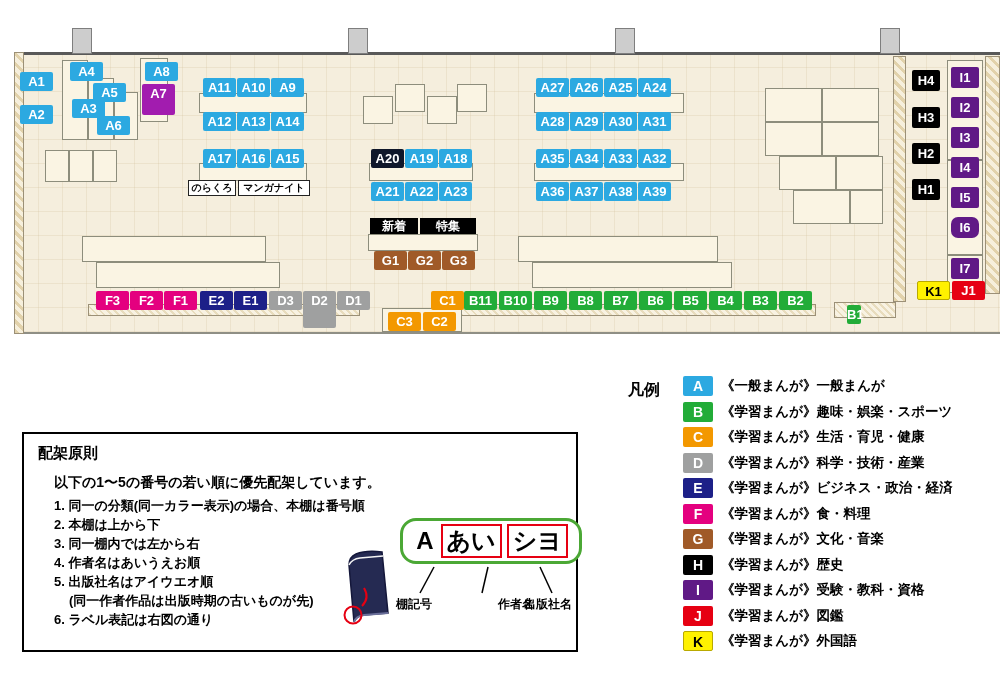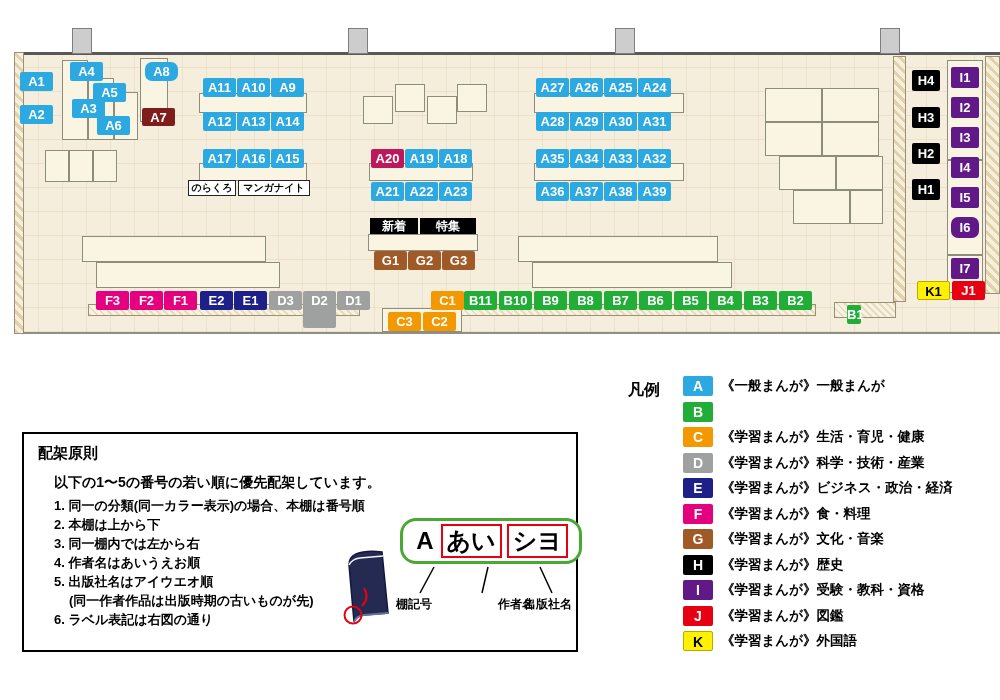--- a/index.html
+++ b/index.html
@@ -89,32 +89,32 @@
       <div class="block" style="left: 947px; top: 160px; width: 36px; height: 95px;"></div>
       <div class="block" style="left: 947px; top: 255px; width: 36px; height: 38px;"></div>
     </div>
   <div class="layer" id="map-labels">
       <div class="shelf-label" style="left: 20px; top: 72px; width: 33px; height: 19px; line-height: 19px; background: rgb(44, 169, 225); color: rgb(255, 255, 255);">A1</div>
       <div class="shelf-label" style="left: 20px; top: 105px; width: 33px; height: 19px; line-height: 19px; background: rgb(44, 169, 225); color: rgb(255, 255, 255);">A2</div>
       <div class="shelf-label" style="left: 70px; top: 62px; width: 33px; height: 19px; line-height: 19px; background: rgb(44, 169, 225); color: rgb(255, 255, 255);">A4</div>
       <div class="shelf-label" style="left: 72px; top: 99px; width: 33px; height: 19px; line-height: 19px; background: rgb(44, 169, 225); color: rgb(255, 255, 255);">A3</div>
       <div class="shelf-label" style="left: 93px; top: 83px; width: 33px; height: 19px; line-height: 19px; background: rgb(44, 169, 225); color: rgb(255, 255, 255);">A5</div>
       <div class="shelf-label" style="left: 97px; top: 116px; width: 33px; height: 19px; line-height: 19px; background: rgb(44, 169, 225); color: rgb(255, 255, 255);">A6</div>
-      <div class="shelf-label" style="left: 145px; top: 62px; width: 33px; height: 19px; line-height: 19px; background: rgb(44, 169, 225); color: rgb(255, 255, 255); border-radius: 7px;">A8</div>
-      <div class="shelf-label" style="left: 142px; top: 108px; width: 33px; height: 18px; line-height: 19px; background: #7f1d1d; color: rgb(255, 255, 255);">A7</div>
+      <div class="shelf-label" style="left: 145px; top: 62px; width: 33px; height: 19px; line-height: 19px; background: rgb(44, 169, 225); color: rgb(255, 255, 255);">A8</div>
+      <div class="shelf-label" style="left: 142px; top: 84px; width: 33px; height: 31px; line-height: 19px; background: #a21caf; color: rgb(255, 255, 255);">A7</div>
       <div class="shelf-label" style="left: 203px; top: 78px; width: 33px; height: 19px; line-height: 19px; background: rgb(44, 169, 225); color: rgb(255, 255, 255);">A11</div>
       <div class="shelf-label" style="left: 237px; top: 78px; width: 33px; height: 19px; line-height: 19px; background: rgb(44, 169, 225); color: rgb(255, 255, 255);">A10</div>
       <div class="shelf-label" style="left: 271px; top: 78px; width: 33px; height: 19px; line-height: 19px; background: rgb(44, 169, 225); color: rgb(255, 255, 255);">A9</div>
       <div class="shelf-label" style="left: 203px; top: 112px; width: 33px; height: 19px; line-height: 19px; background: rgb(44, 169, 225); color: rgb(255, 255, 255);">A12</div>
       <div class="shelf-label" style="left: 237px; top: 112px; width: 33px; height: 19px; line-height: 19px; background: rgb(44, 169, 225); color: rgb(255, 255, 255);">A13</div>
       <div class="shelf-label" style="left: 271px; top: 112px; width: 33px; height: 19px; line-height: 19px; background: rgb(44, 169, 225); color: rgb(255, 255, 255);">A14</div>
       <div class="shelf-label" style="left: 203px; top: 149px; width: 33px; height: 19px; line-height: 19px; background: rgb(44, 169, 225); color: rgb(255, 255, 255);">A17</div>
       <div class="shelf-label" style="left: 237px; top: 149px; width: 33px; height: 19px; line-height: 19px; background: rgb(44, 169, 225); color: rgb(255, 255, 255);">A16</div>
       <div class="shelf-label" style="left: 271px; top: 149px; width: 33px; height: 19px; line-height: 19px; background: rgb(44, 169, 225); color: rgb(255, 255, 255);">A15</div>
-      <div class="shelf-label" style="left: 371px; top: 149px; width: 33px; height: 19px; line-height: 19px; background: #be185d; color: rgb(255, 255, 255);">A20</div>
+      <div class="shelf-label" style="left: 371px; top: 149px; width: 33px; height: 19px; line-height: 19px; background: #0f172a; color: rgb(255, 255, 255);">A20</div>
       <div class="shelf-label" style="left: 405px; top: 149px; width: 33px; height: 19px; line-height: 19px; background: rgb(44, 169, 225); color: rgb(255, 255, 255);">A19</div>
       <div class="shelf-label" style="left: 439px; top: 149px; width: 33px; height: 19px; line-height: 19px; background: rgb(44, 169, 225); color: rgb(255, 255, 255);">A18</div>
       <div class="shelf-label" style="left: 371px; top: 182px; width: 33px; height: 19px; line-height: 19px; background: rgb(44, 169, 225); color: rgb(255, 255, 255);">A21</div>
       <div class="shelf-label" style="left: 405px; top: 182px; width: 33px; height: 19px; line-height: 19px; background: rgb(44, 169, 225); color: rgb(255, 255, 255);">A22</div>
       <div class="shelf-label" style="left: 439px; top: 182px; width: 33px; height: 19px; line-height: 19px; background: rgb(44, 169, 225); color: rgb(255, 255, 255);">A23</div>
       <div class="shelf-label" style="left: 536px; top: 78px; width: 33px; height: 19px; line-height: 19px; background: rgb(44, 169, 225); color: rgb(255, 255, 255);">A27</div>
       <div class="shelf-label" style="left: 570px; top: 78px; width: 33px; height: 19px; line-height: 19px; background: rgb(44, 169, 225); color: rgb(255, 255, 255);">A26</div>
       <div class="shelf-label" style="left: 604px; top: 78px; width: 33px; height: 19px; line-height: 19px; background: rgb(44, 169, 225); color: rgb(255, 255, 255);">A25</div>
       <div class="shelf-label" style="left: 638px; top: 78px; width: 33px; height: 19px; line-height: 19px; background: rgb(44, 169, 225); color: rgb(255, 255, 255);">A24</div>
       <div class="shelf-label" style="left: 536px; top: 112px; width: 33px; height: 19px; line-height: 19px; background: rgb(44, 169, 225); color: rgb(255, 255, 255);">A28</div>
@@ -214,20 +214,21 @@
 
   <div class="legend">
     <div class="legend-title">凡例</div>
     <div class="legend-rows" id="legend-rows">
         <div class="legend-row">
           <span class="legend-swatch" style="background: rgb(44, 169, 225); color: rgb(255, 255, 255);">A</span>
           <span class="legend-text">《一般まんが》一般まんが</span>
         </div>
         <div class="legend-row">
           <span class="legend-swatch" style="background: rgb(34, 172, 56); color: rgb(255, 255, 255);">B</span>
+          <span class="legend-text">《学習まんが》趣味・娯楽・スポーツ</span>
         </div>
         <div class="legend-row">
           <span class="legend-swatch" style="background: rgb(243, 152, 0); color: rgb(255, 255, 255);">C</span>
           <span class="legend-text">《学習まんが》生活・育児・健康</span>
         </div>
         <div class="legend-row">
           <span class="legend-swatch" style="background: rgb(159, 160, 160); color: rgb(255, 255, 255);">D</span>
           <span class="legend-text">《学習まんが》科学・技術・産業</span>
         </div>
         <div class="legend-row">

